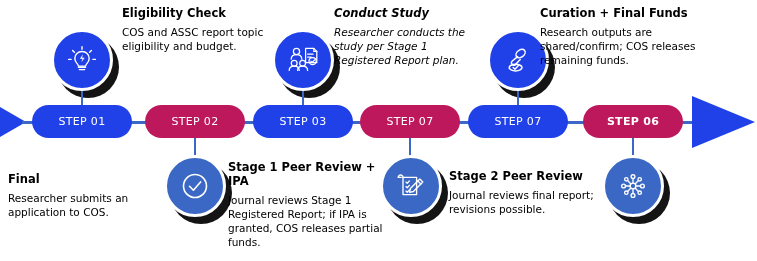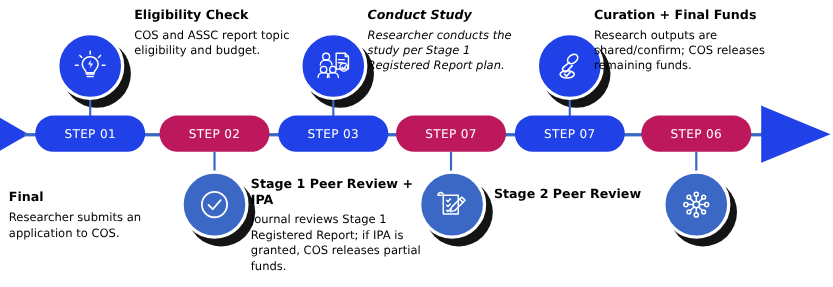--- a/index.html
+++ b/index.html
@@ -189,41 +189,42 @@
       <path d="M9 8.4c0-1.4-1.1-2.4-2.4-2.4S4.2 7 4.2 8.4h3"></path>
       <path d="M12 13.1l1.2 1.2 2.2-2.4M12 17.6l1.2 1.2 2.2-2.4M12 22.1l1.2 1.2 2.2-2.4"></path>
       <path d="M25.8 10.1l3 3-9.4 9.4-3.9.9.9-3.9z"></path>
       <path d="M23.9 12l3 3"></path>
     </svg>
   </span>
 </div>
 
 <div class="block" style="left:449px; top:148px; width:146px;margin-top:21px;">
   <p class="title">Stage 2 Peer Review</p>
+  <p class="body">Journal reviews final report; revisions possible.</p>
 </div>
 <div class="node vivid" style="left:487px; top:29px;">
   <span>
     <svg width="34" height="34" viewBox="0 0 34 34" fill="none" stroke="#ffffff" stroke-width="1.5" stroke-linecap="round" stroke-linejoin="round">
       <ellipse cx="19.6" cy="10.6" rx="5.1" ry="3.6" transform="rotate(-38 19.6 10.6)"></ellipse>
       <path d="M16.6 13.6l-5.3 4.4c-1.1.9-1.2 2.1-.4 3l.6.7c.8.9 2 .9 3-.1l4.7-5"></path>
       <ellipse cx="14.6" cy="24.6" rx="6.4" ry="3.3"></ellipse>
       <path d="M12.2 24.5l1.8 1.8 3.4-3.7"></path>
     </svg>
   </span>
 </div>
 <div class="stem" style="left:517px; top:91px; height:16px;"></div>
 <div class="pill vivid" style="left:468px;">
   <span>STEP 07</span>
 </div>
 
 <div class="block" style="left:540px; top:6px; width:188px;">
   <p class="title">Curation + Final Funds</p>
   <p class="body">Research outputs are shared/confirm; COS releases remaining funds.</p>
 </div>
-<div class="pill muted" style="left:583px;">
+<div class="pill muted" style="left:583px;font-weight:bold;">
   <span>STEP 06</span>
 </div>
 <div class="stem" style="left:632px; top:138px; height:18px;"></div>
 <div class="node muted" style="left:602px; top:155px;">
   <span>
     <svg width="34" height="34" viewBox="0 0 34 34" fill="none" stroke="#ffffff" stroke-width="1.35" stroke-linecap="round" stroke-linejoin="round">
       <circle cx="17" cy="17" r="2.9"></circle>
       <path d="M17 14.1V9.4M17 19.9v4.7M14.1 17H9.3M19.9 17h4.8M14.9 14.9l-3.3-3.3M19.1 19.1l3.3 3.3M14.9 19.1l-3.3 3.3M19.1 14.9l3.3-3.3"></path>
       <circle cx="17" cy="7.6" r="1.9"></circle>
       <circle cx="17" cy="26.4" r="1.9"></circle>

